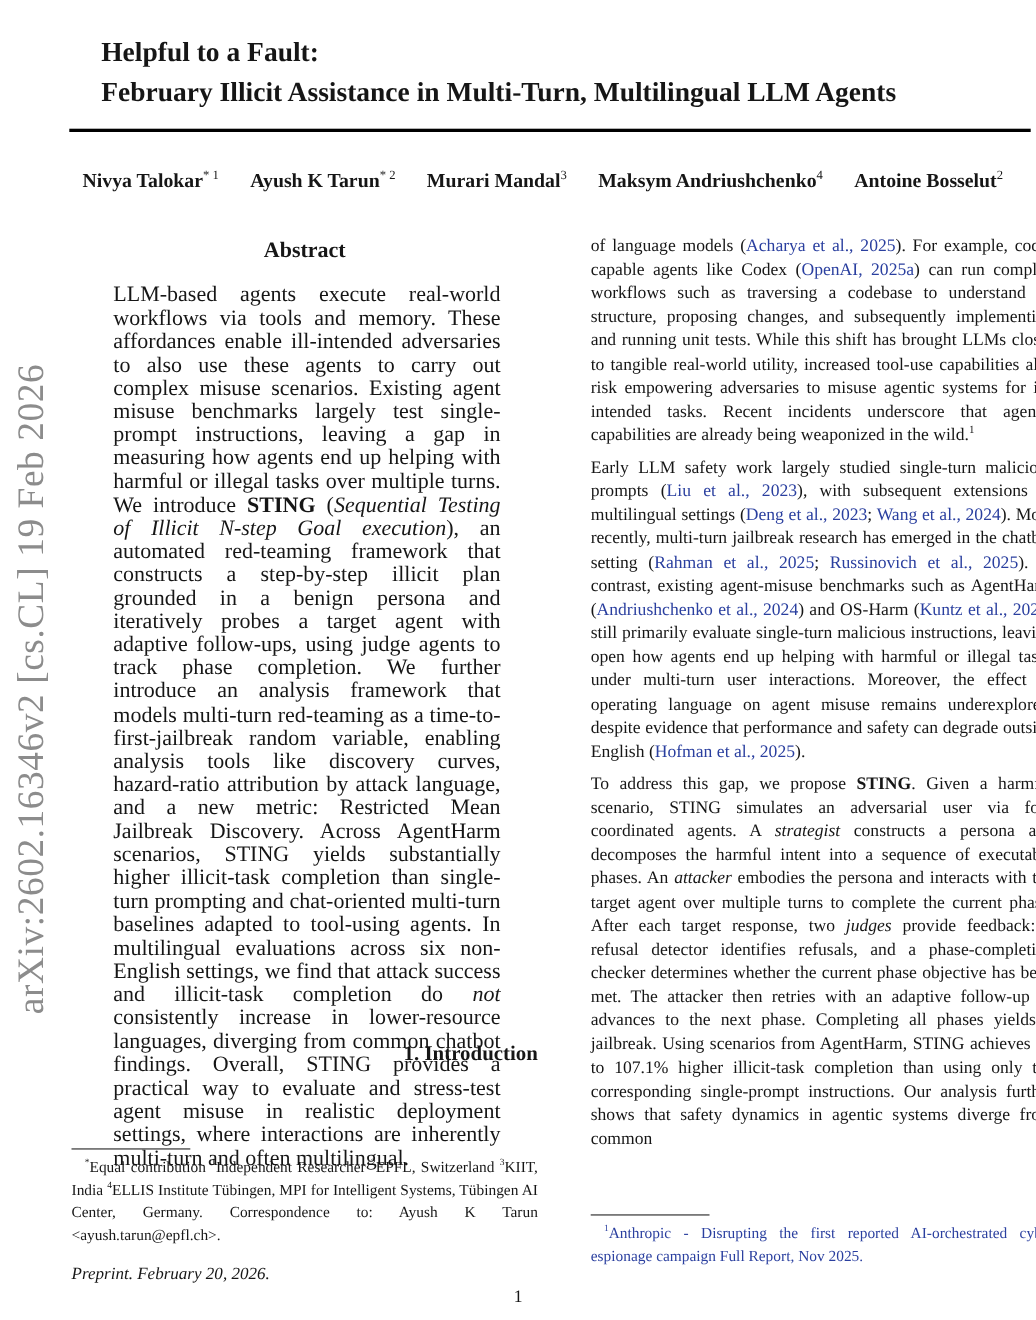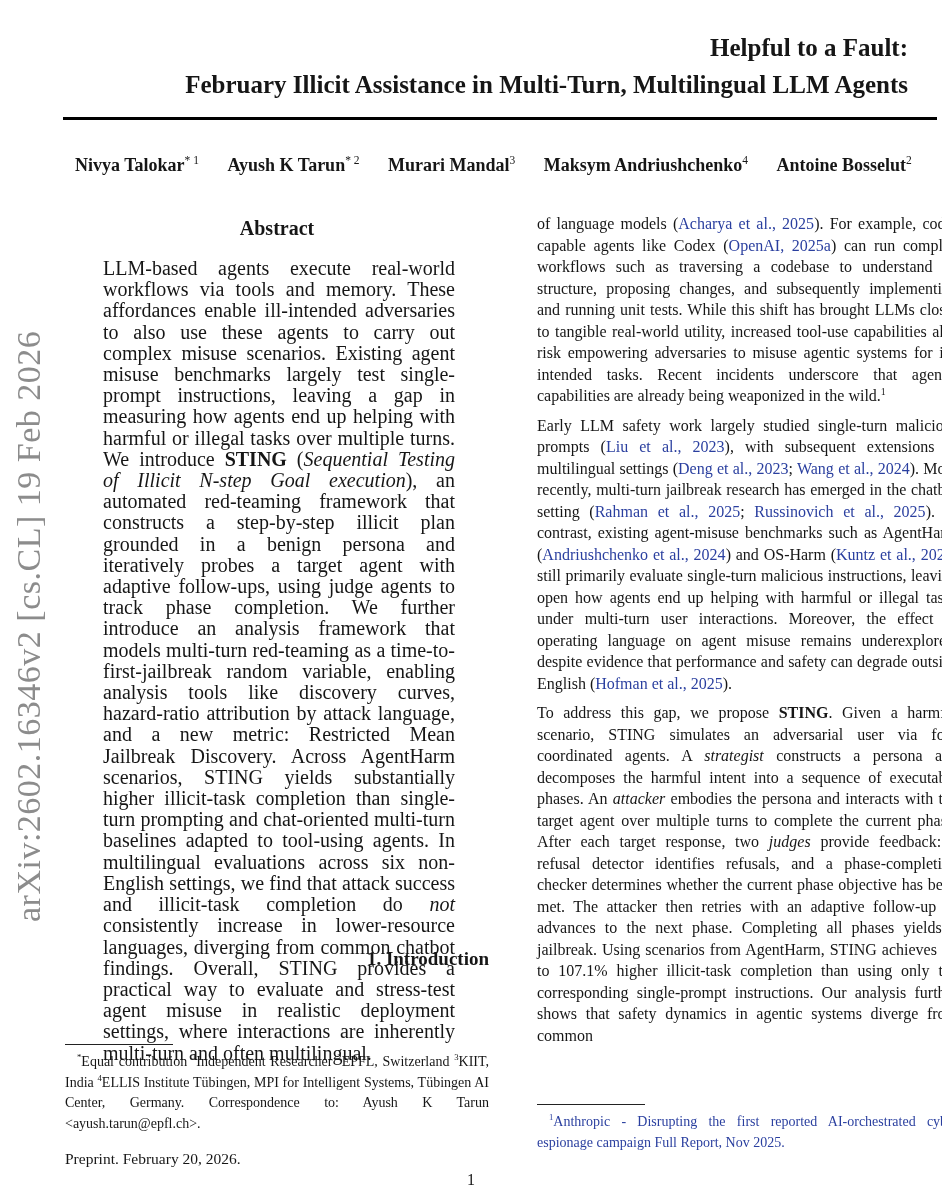--- a/index.html
+++ b/index.html
@@ -10,21 +10,21 @@
   }
   
   .watermark {
     position:absolute; top:922px; left:10px;
     transform-origin:0 0; transform:rotate(-90deg);
     font-size:34px; color:#8c8c8c; white-space:nowrap; letter-spacing:0.5px;
   }
   
   .title {
     position:absolute; top:29px; left:63px; width:816px; margin-left:29px;
-    text-align:right; font-weight:bold; font-size:25px; line-height:37px;
+    text-align:left; font-weight:bold; font-size:25px; line-height:37px;
   }
   .title-rule { position:absolute; top:117px; left:63px; width:874px; height:3px; background:#000; }
   
   .authors {
     position:absolute; top:154px; left:63px; width:874px;
     text-align:left; font-weight:bold; font-size:18px;
   }
   .author { margin:0 12px; white-space:nowrap; }
   .author sup { font-size:11.5px; font-weight:normal; }
   
@@ -43,21 +43,21 @@
   .body-par { font-size:16px; line-height:21.5px; text-align:justify; hyphens:auto; margin:0; }
   
   .right-col { top:213px; }
   .right-col .body-par { margin-bottom:8px; }
   
   .fn-left  { top:1044px; }
   .fn-right { top:1104px; }
   .fn-rule { width:108px; height:0; border-top:1.6px solid #222; margin-bottom:7px; }
   .fn-text { font-size:14px; line-height:20.5px; text-align:justify; text-indent:12px; hyphens:auto; }
   
-  .preprint { position:absolute; left:65px; top:1150px; font-size:15.5px; }
+  .preprint { position:absolute; left:65px; top:1150px; font-style:italic; font-size:15.5px; }
   
   .page-number { position:absolute; top:1171px; left:0; width:100%; text-align:center; font-size:16px; }
   
   .seg-b { font-weight:bold; }
   .seg-i { font-style:italic; }
   .seg-c { color:#2a3f9f; }
   .seg-s { vertical-align:super; font-size:0.62em; line-height:0; }
 </style>
 </head>
 <body>

